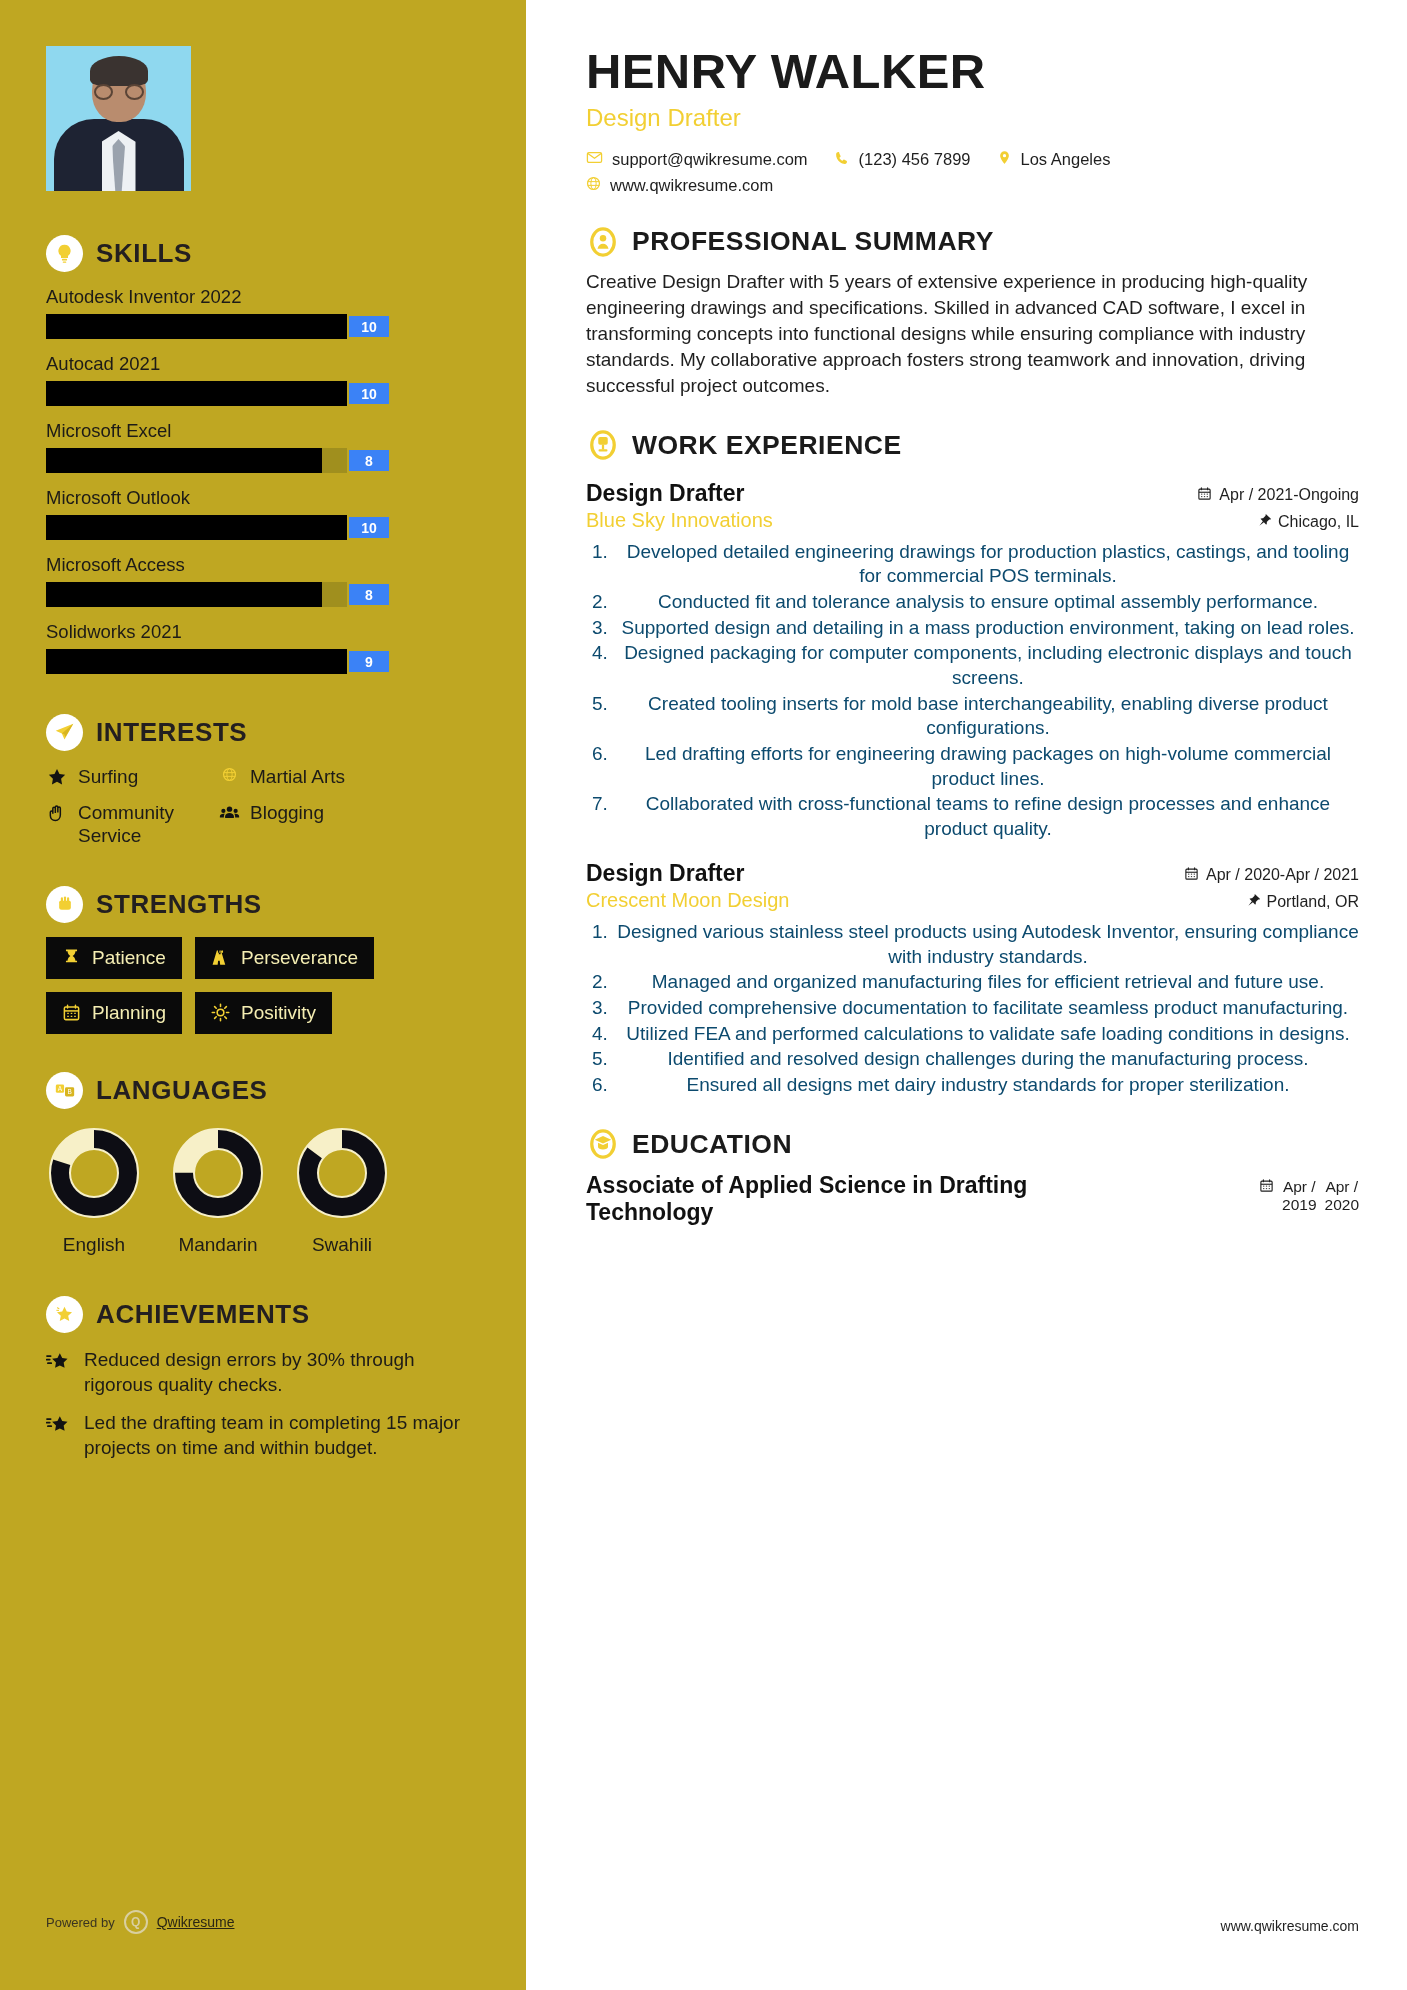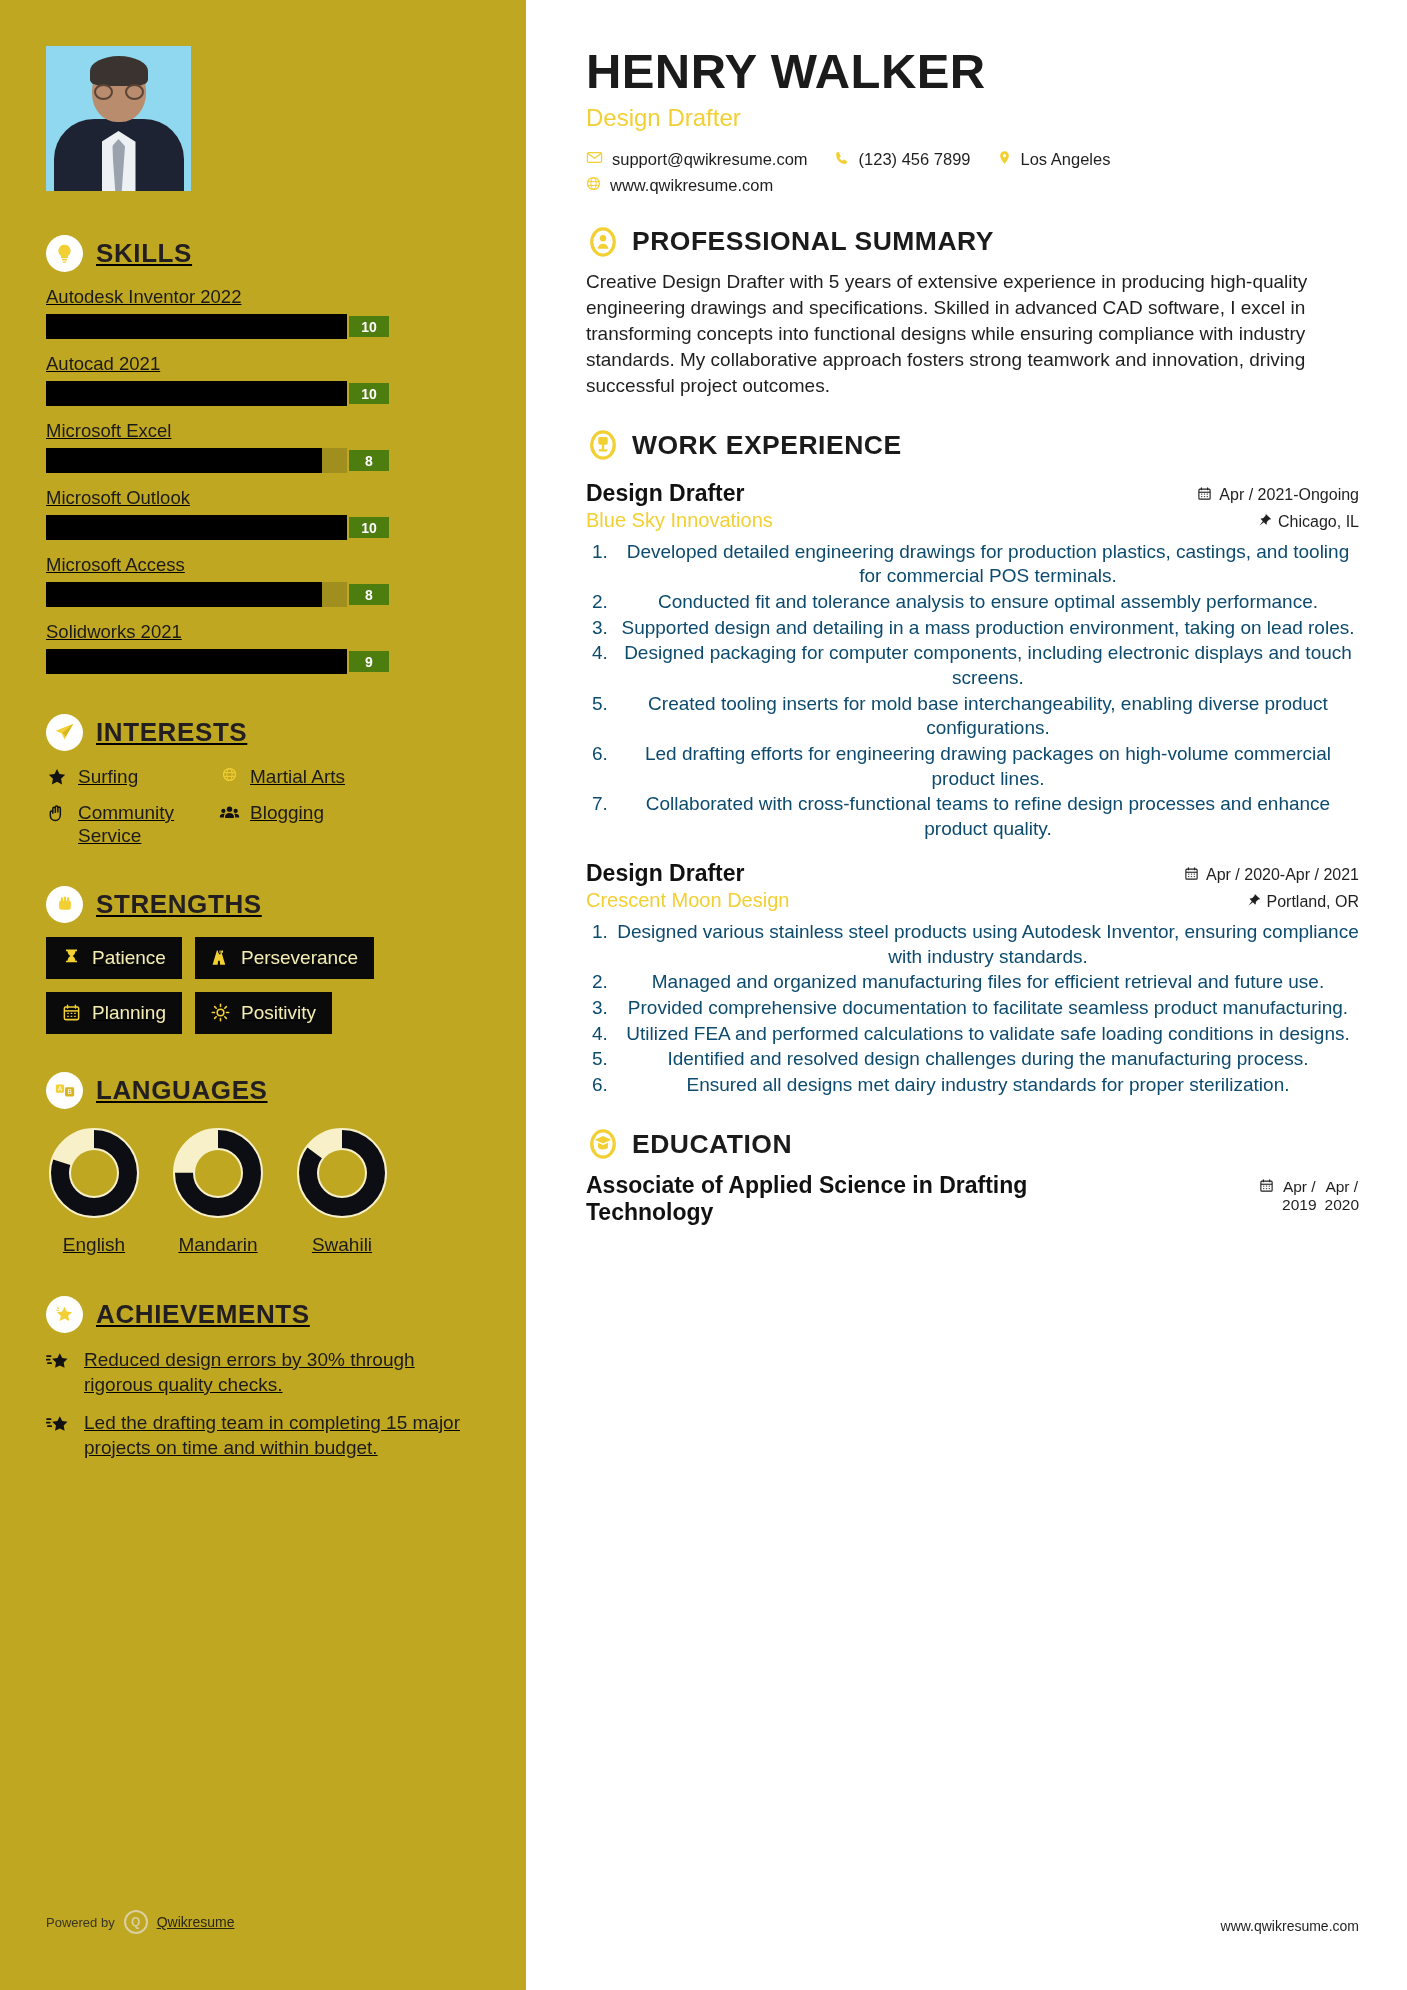--- a/index.html
+++ b/index.html
@@ -16,21 +16,20 @@
     overflow: hidden;
   }
 
   
   .sidebar {
     width: 531px;
     background: #bfa722;
     position: relative;
     padding: 46px 46px 0 46px;
     flex: 0 0 531px;
-    text-decoration: underline;
   }
   .sidebar::after {
     content: "";
     position: absolute;
     top: 0; right: 0; bottom: 0;
     width: 5px;
     background: #ffffff;
   }
 
   .photo {
@@ -138,21 +137,21 @@
   }
   .skill-fill {
     background: #000000;
     height: 100%;
   }
   .skill-num {
     position: absolute;
     right: 0; top: 0;
     height: 100%;
     width: 44px;
-    background: #4d7c0f;
+    background: #3b82f6;
     border: 2px solid #bfa722;
     color: #ffffff;
     font-size: 14px;
     font-weight: bold;
     display: flex;
     align-items: center;
     justify-content: center;
   }
 
   

